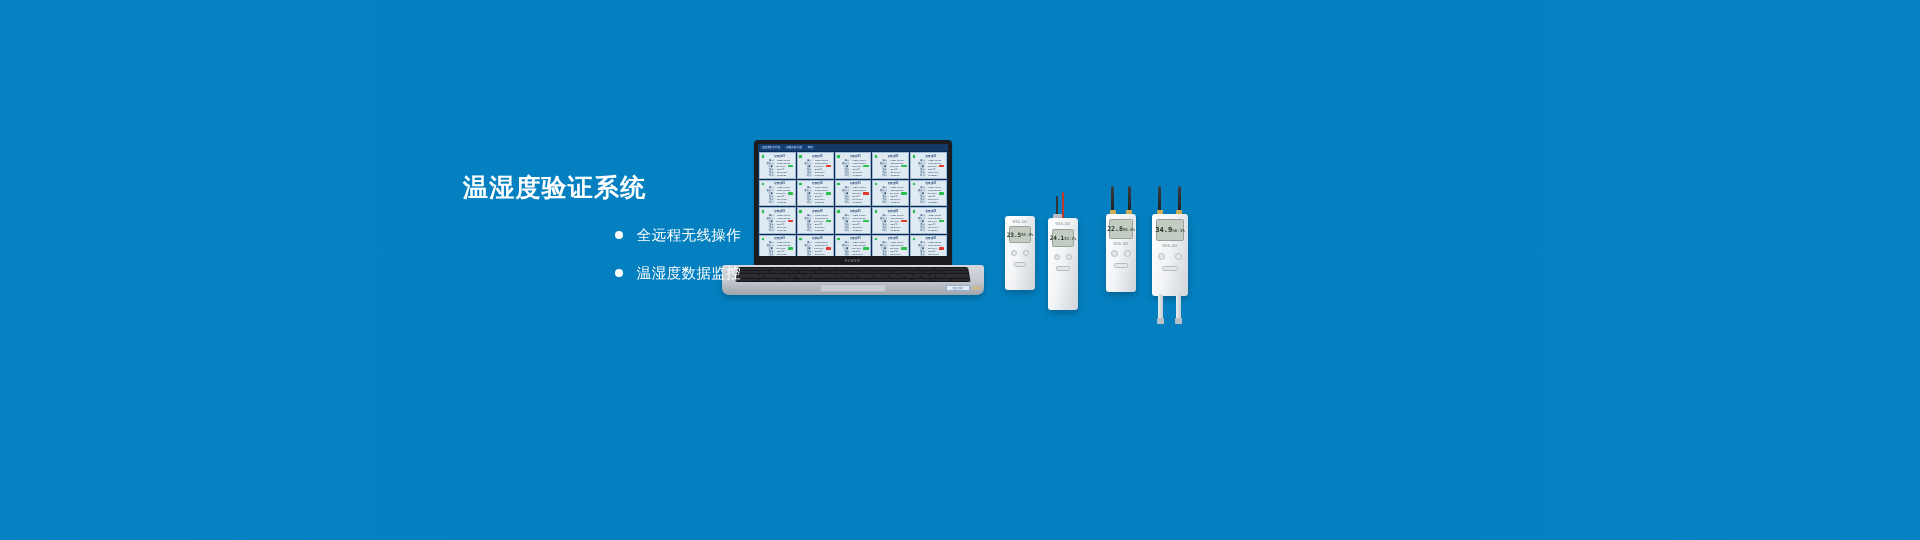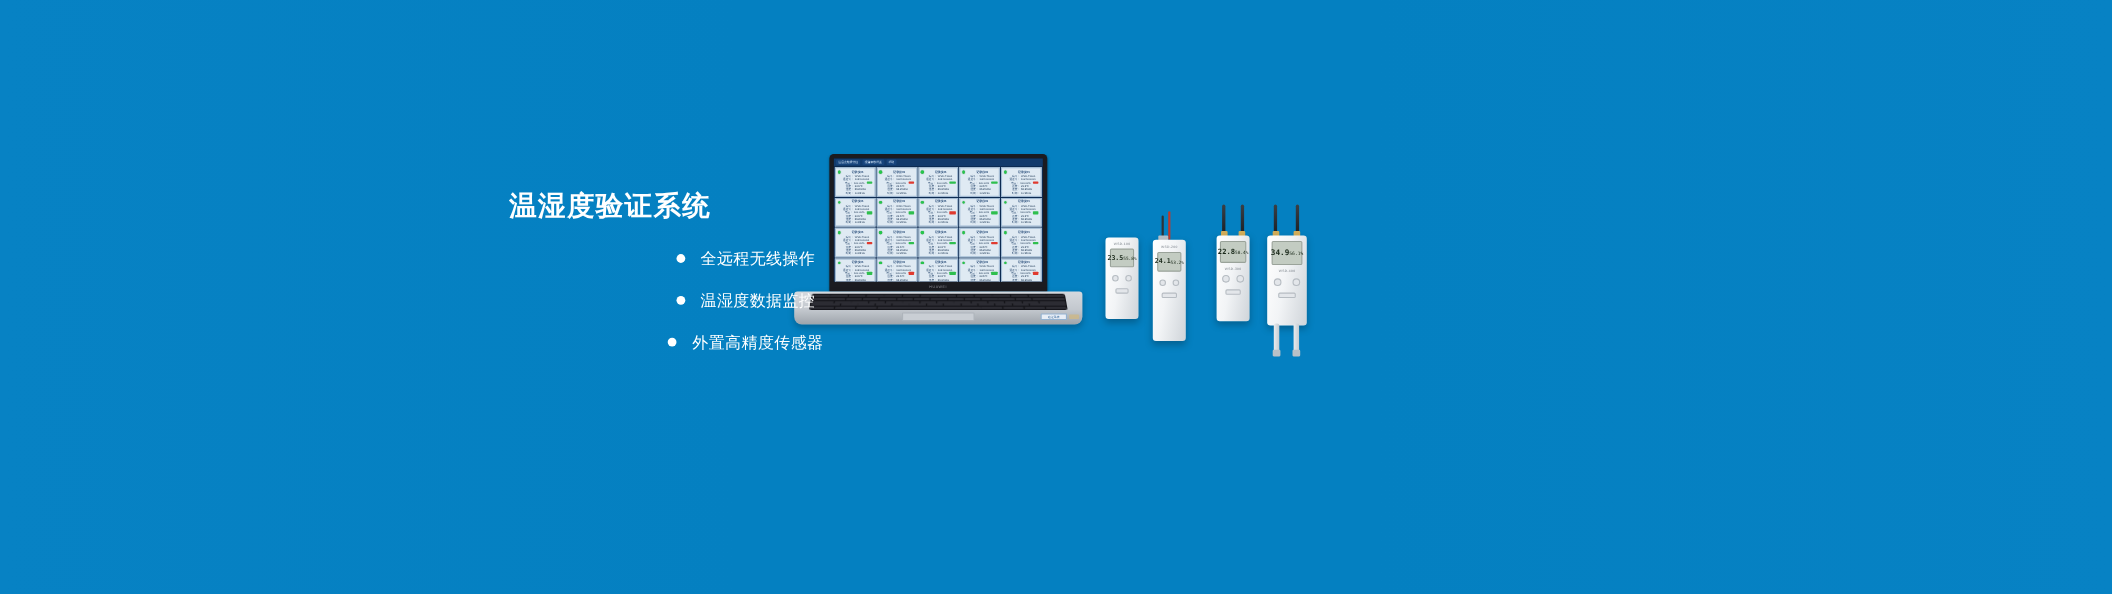--- a/index.html
+++ b/index.html
@@ -179,24 +179,20 @@
   <div class="copy">
     <h1>温湿度验证系统</h1>
     <ul class="feature-list">
       <li>
         <span class="dot"></span>
         <span>全远程无线操作</span>
       </li>
       <li>
         <span class="dot"></span>
         <span>温湿度数据监控</span>
-      </li>
-      <li>
-        <span class="dot"></span>
-        <span>外置高精度传感器</span>
       </li>
     </ul>
   </div>
 
   <div class="laptop">
 
     <div class="lid">
       <div class="screen">
 
         <div class="dash-top">

